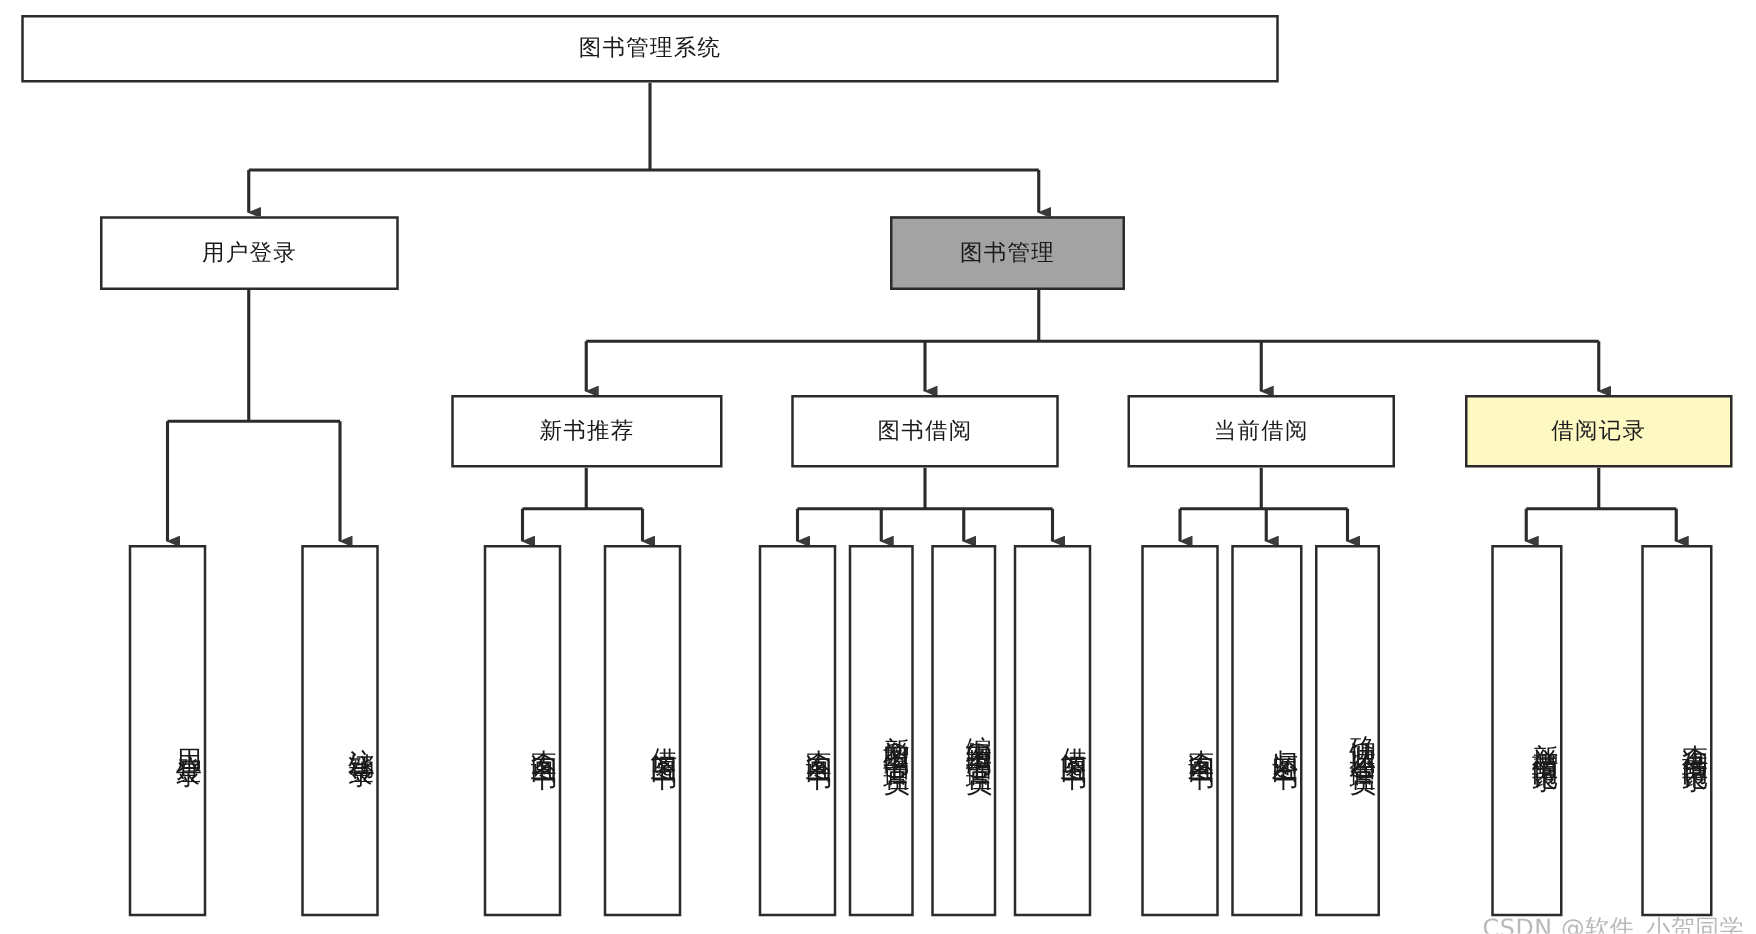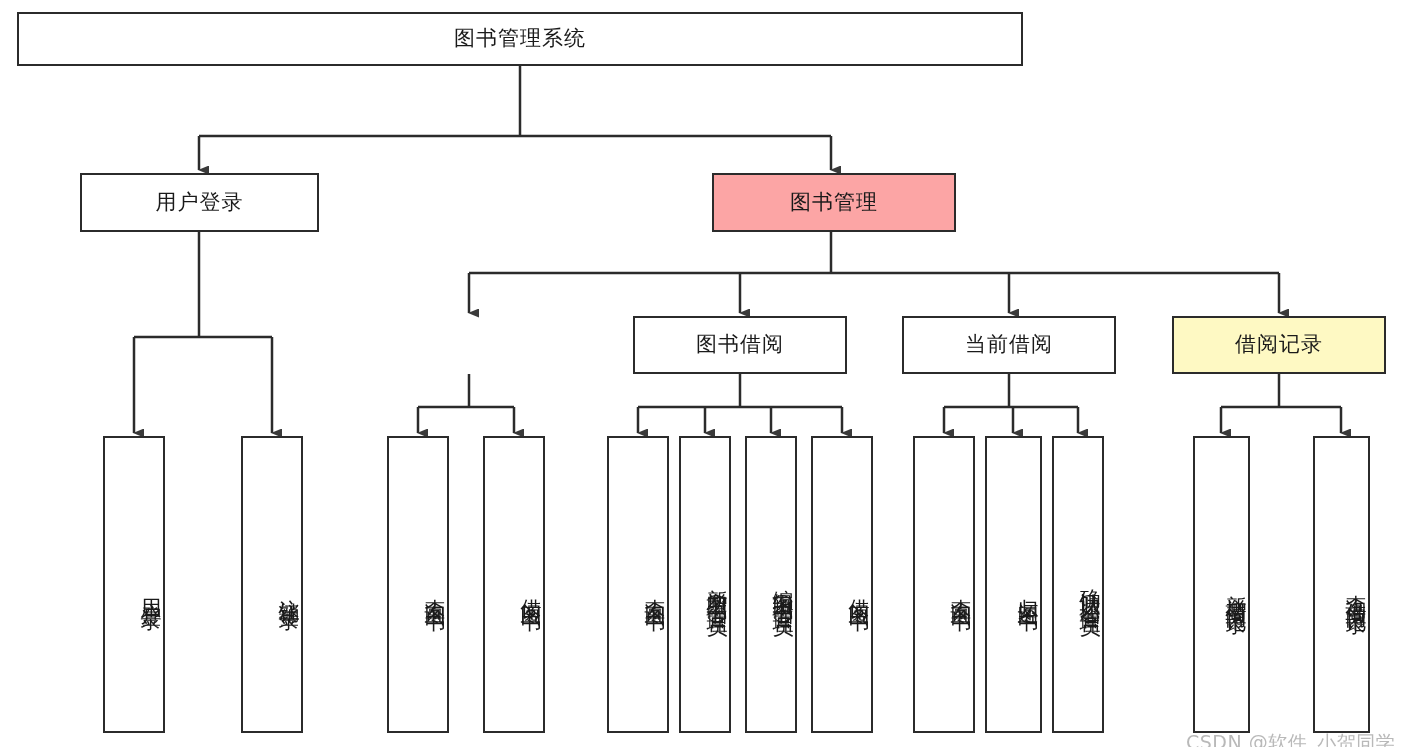--- a/index.html
+++ b/index.html
@@ -30,21 +30,21 @@
     box-sizing: border-box;
     background: #ffffff;
     border: 2px solid #2b2b2b;
     display: flex;
     align-items: center;
     justify-content: center;
     color: #1a1a1a;
     z-index: 3;
   }
   .node.horiz {
-    font-size: 21px;
+    font-size: 18px;
     letter-spacing: 1px;
     line-height: 1.2;
   }
   .node.vert {
     writing-mode: vertical-rl;
     text-orientation: upright;
     font-size: 21px;
     letter-spacing: 4px;
     line-height: 1.15;
     padding-top: 10px;
@@ -122,24 +122,27 @@
     </g>
   </svg>
 
   <div class="node horiz" style="left: 17px; top: 12px; width: 1006px; height: 54px; border-color: rgb(43, 43, 43); background: rgb(255, 255, 255); color: rgb(26, 26, 26);">
     <span class="node-label">图书管理系统</span>
   </div>
 
   <div class="node horiz" style="left: 80px; top: 173px; width: 239px; height: 59px; border-color: rgb(43, 43, 43); background: rgb(255, 255, 255); color: rgb(26, 26, 26);">
     <span class="node-label">用户登录</span>
   </div>
-  <div class="node horiz" style="left: 712px; top: 173px; width: 244px; height: 59px; border-color: rgb(43, 43, 43); background: #fca5a5; color: rgb(26, 26, 26);">
+  <div class="node horiz" style="left: 712px; top: 173px; width: 188px; height: 59px; border-color: rgb(43, 43, 43); background: #a3a3a3; color: rgb(26, 26, 26);">
     <span class="node-label">图书管理</span>
   </div>
 
+  <div class="node horiz" style="left: 361px; top: 316px; width: 217px; height: 58px; border-color: rgb(43, 43, 43); background: rgb(255, 255, 255); color: rgb(26, 26, 26);">
+    <span class="node-label">新书推荐</span>
+  </div>
   <div class="node horiz" style="left: 902px; top: 316px; width: 214px; height: 58px; border-color: rgb(43, 43, 43); background: rgb(255, 255, 255); color: rgb(26, 26, 26);">
     <span class="node-label">当前借阅</span>
   </div>
   <div class="node horiz" style="left: 633px; top: 316px; width: 214px; height: 58px; border-color: rgb(43, 43, 43); background: rgb(255, 255, 255); color: rgb(26, 26, 26);">
     <span class="node-label">图书借阅</span>
   </div>
   <div class="node horiz" style="left: 1172px; top: 316px; width: 214px; height: 58px; border-color: rgb(43, 43, 43); background: #fef9c3; color: rgb(26, 26, 26);">
     <span class="node-label">借阅记录</span>
   </div>
 

